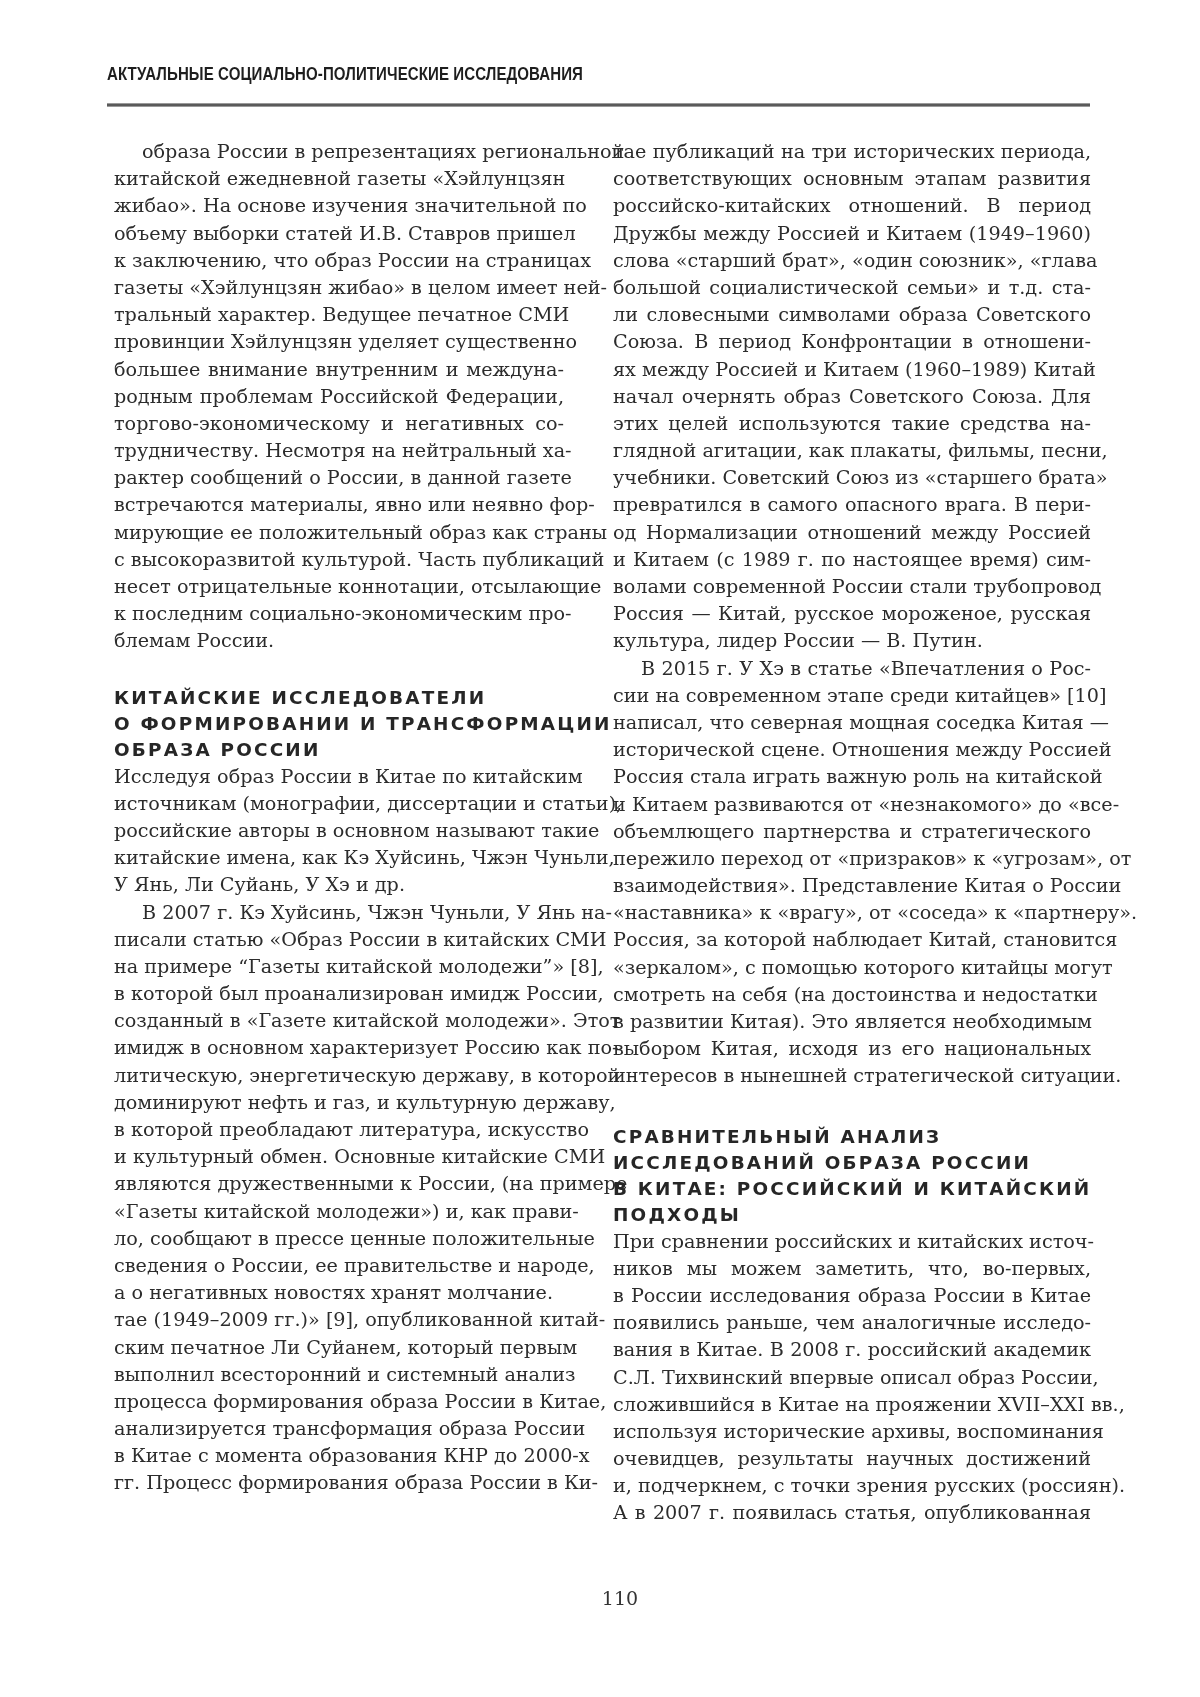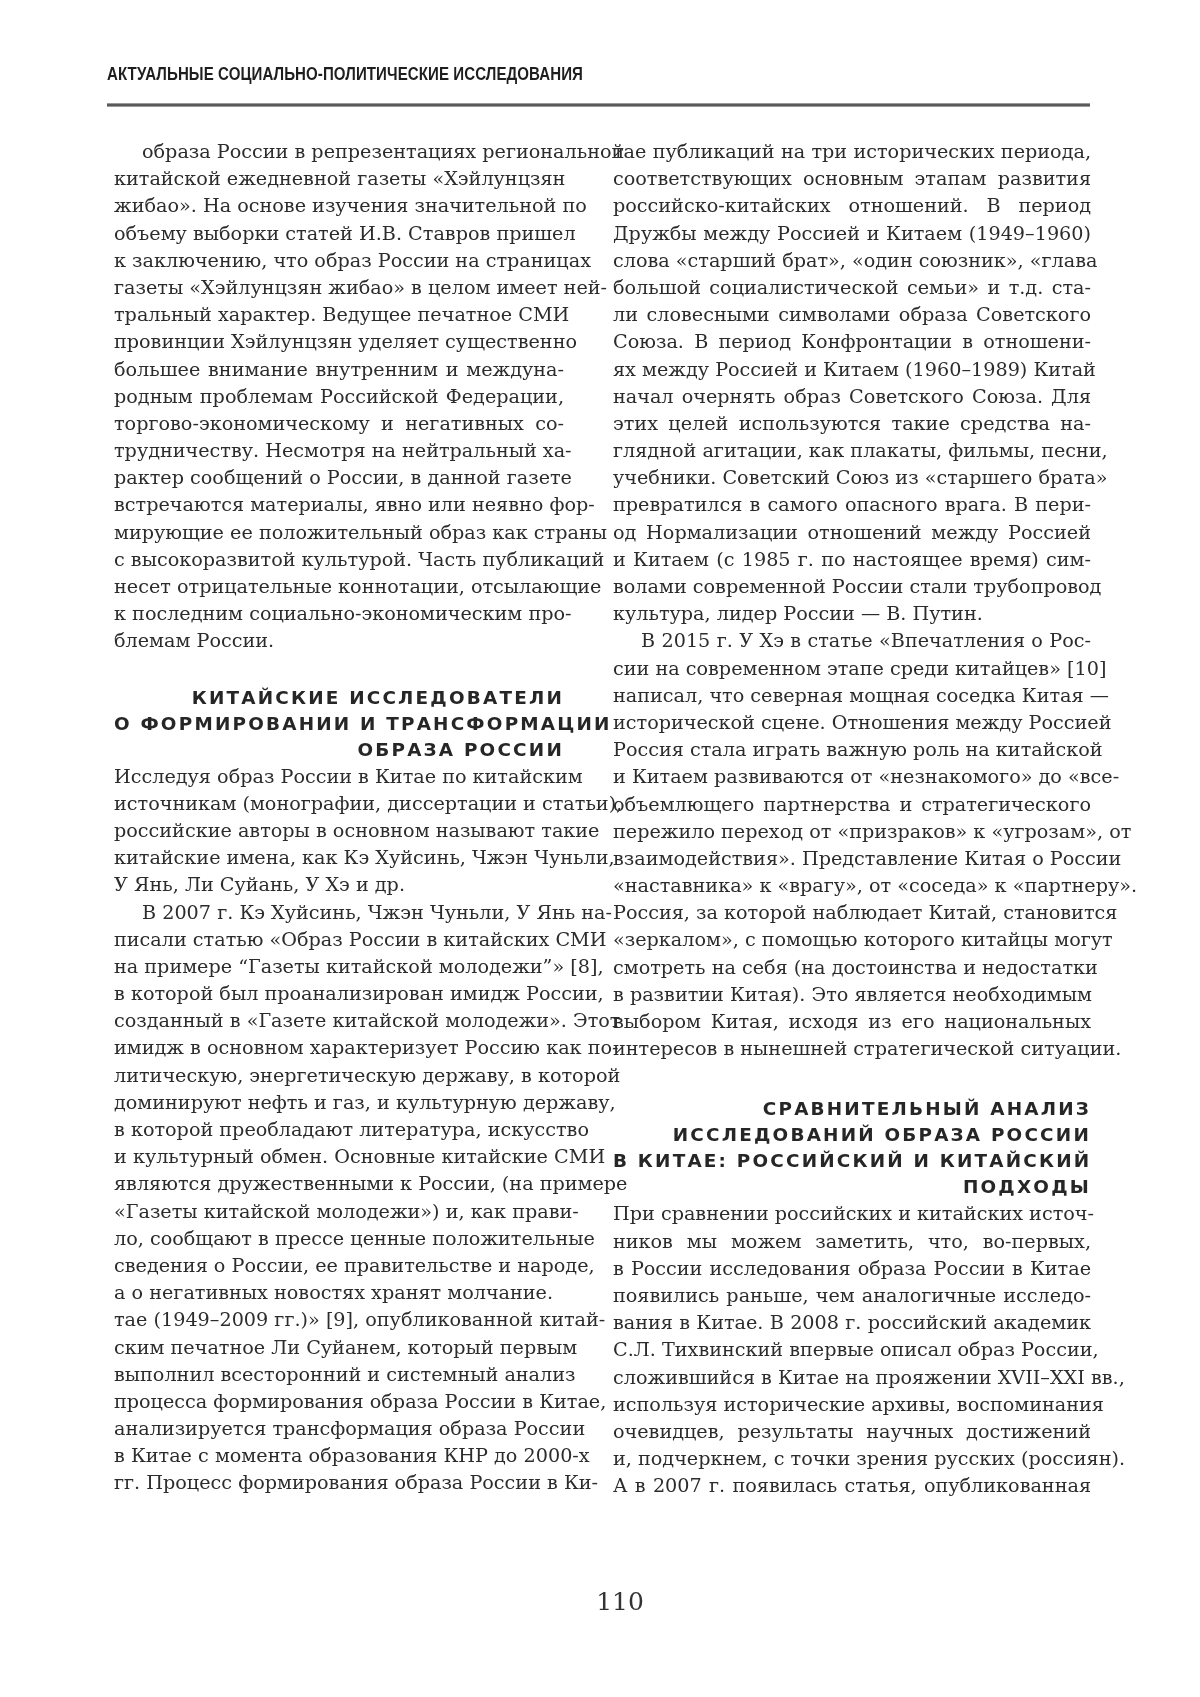--- a/index.html
+++ b/index.html
@@ -26,29 +26,29 @@
   .col-left { left: 114px; }
   .col-right { left: 613px; width: 478px; }
   .line {
     display: block; font-size: 19.2px; line-height: 27.2px; height: 27.2px;
     white-space: nowrap; text-align: justify; text-align-last: justify;
     color: #2c2c2c;
   }
   .line.last { text-align-last: left; }
   .line.indent { padding-left: 28px; }
   .heading {
-    display: block; text-align: right;
+    display: block; text-align: left;
     font-family: "DejaVu Sans", "Liberation Sans", sans-serif;
     font-weight: bold; font-size: 18.4px; line-height: 26px;
     letter-spacing: 2.2px; color: #262626; white-space: nowrap;
   }
   .gap-before-heading { height: 30px; }
   .page-number {
     position: absolute; left: 0; right: 0; top: 1587px; text-align: center;
-    font-size: 25px; color: #333; margin-left: 40px;
+    font-size: 19px; color: #333; margin-left: 40px;
   }
 </style>
 </head>
 <body>
 
 <div class="running-head">АКТУАЛЬНЫЕ СОЦИАЛЬНО-ПОЛИТИЧЕСКИЕ ИССЛЕДОВАНИЯ</div>
 <div class="head-rule"></div>
 
 <div class="column col-left">
   <div>
@@ -123,22 +123,23 @@
       <span class="line">большой социалистической семьи» и т.д. ста-</span>
       <span class="line">ли словесными символами образа Советского</span>
       <span class="line">Союза. В период Конфронтации в отношени-</span>
       <span class="line">ях между Россией и Китаем (1960–1989) Китай</span>
       <span class="line">начал очернять образ Советского Союза. Для</span>
       <span class="line">этих целей используются такие средства на-</span>
       <span class="line">глядной агитации, как плакаты, фильмы, песни,</span>
       <span class="line">учебники. Советский Союз из «старшего брата»</span>
       <span class="line">превратился в самого опасного врага. В пери-</span>
       <span class="line">од Нормализации отношений между Россией</span>
-      <span class="line">и Китаем (с 1985 г. по настоящее время) сим-</span>
+      <span class="line">и Китаем (с 1989 г. по настоящее время) сим-</span>
       <span class="line">волами современной России стали трубопровод</span>
+      <span class="line">Россия — Китай, русское мороженое, русская</span>
       <span class="line last">культура, лидер России — В. Путин.</span>
     </div>
   <div>
       <span class="line indent">В 2015 г. У Хэ в статье «Впечатления о Рос-</span>
       <span class="line">сии на современном этапе среди китайцев» [10]</span>
       <span class="line">написал, что северная мощная соседка Китая —</span>
       <span class="line">исторической сцене. Отношения между Россией</span>
       <span class="line">Россия стала играть важную роль на китайской</span>
       <span class="line">и Китаем развиваются от «незнакомого» до «все-</span>
       <span class="line">объемлющего партнерства и стратегического</span>

